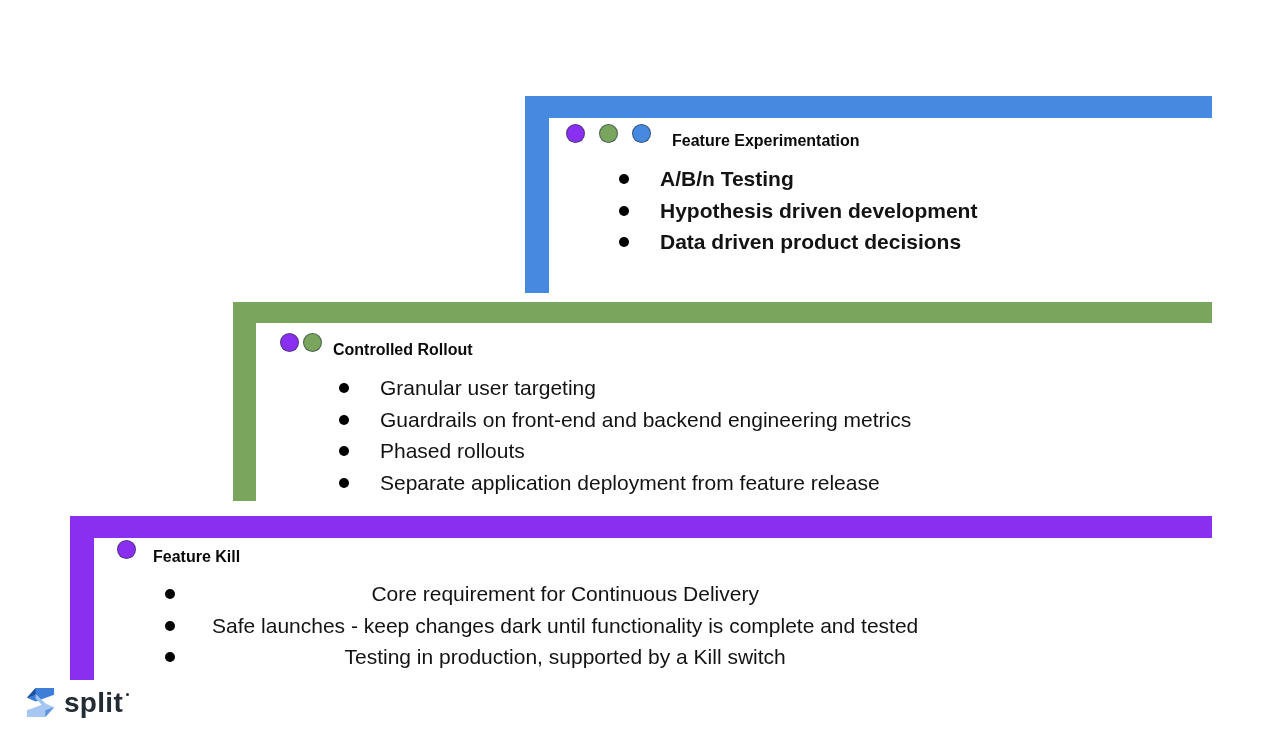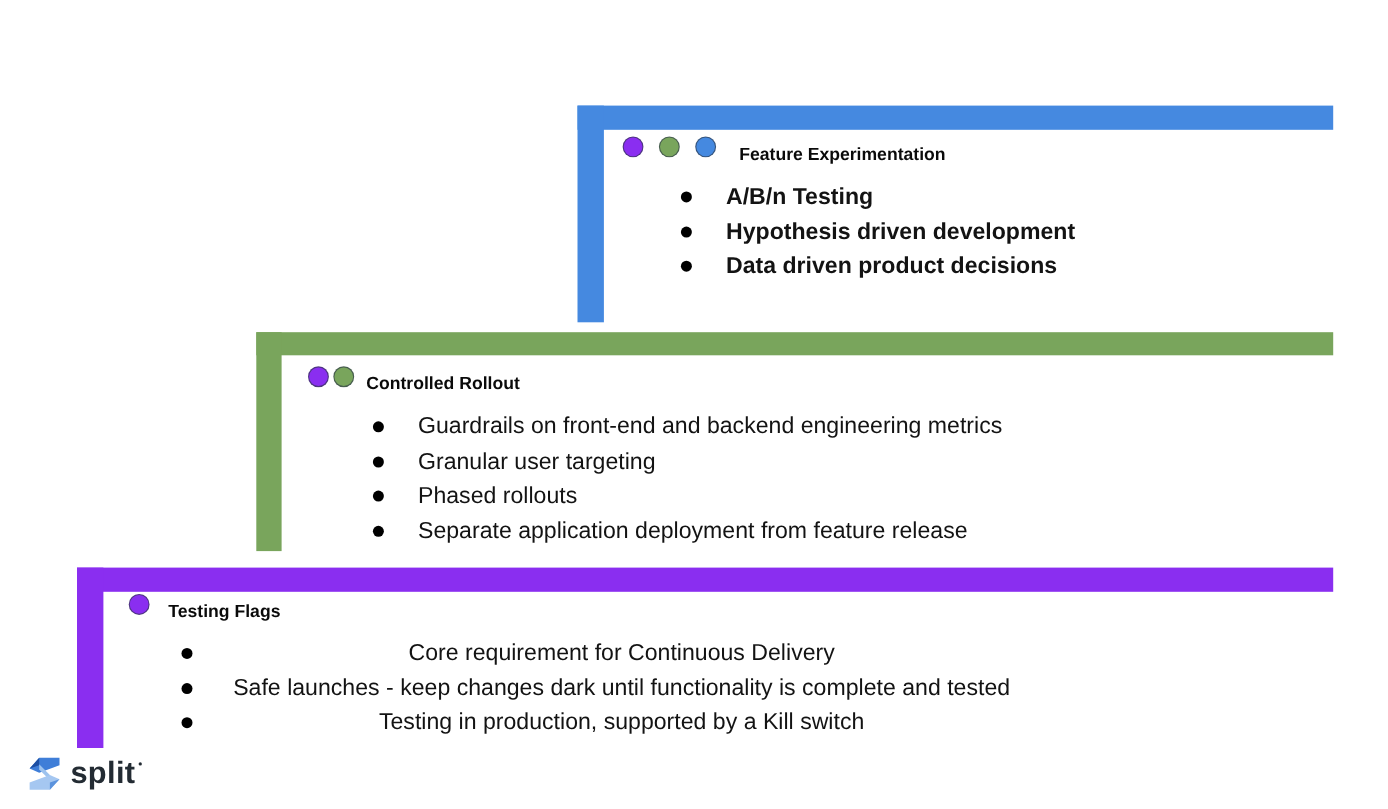--- a/index.html
+++ b/index.html
@@ -48,21 +48,21 @@
     width:10px; height:10px; border-radius:50%; background:#000;
   }
   .b1-bullets { left:619px; top:163px; }
   .b1-bullets li { padding-left:41px;font-weight:bold; }
   .b2-bullets { left:339px; top:372px; }
   .b2-bullets li { padding-left:41px; }
   .b3-bullets { left:165px; top:578px;text-align:center; }
   .b3-bullets li { padding-left:47px; }
 
   
-  .logo { position:absolute; left:24px; top:686px; display:flex; align-items:flex-end; gap:7px; }
+  .logo { position:absolute; left:24px; top:686px; display:flex; align-items:flex-start; gap:7px; }
   .logo svg { display:block; }
   .logo-text { font-size:28px; font-weight:700; color:#232b33; letter-spacing:0.3px; line-height:34px; }
   .tm-dot { width:3px; height:3px; background:#232b33; border-radius:50%; align-self:flex-start; margin:7px 0 0 -4px; }
 </style>
 </head>
 <body>
 
 <div class="slide">
 
 
@@ -81,31 +81,31 @@
   </ul>
 
   <div class="bar b2-top"></div>
   <div class="bar b2-left"></div>
   <div class="box-header b2-header">
     <span class="dot dot-purple"></span>
     <span class="dot dot-green"></span>
     <span class="box-title">Controlled Rollout</span>
   </div>
   <ul class="bullets b2-bullets">
+    <li>Granular user targeting</li>
     <li>Guardrails on front-end and backend engineering metrics</li>
-    <li>Granular user targeting</li>
     <li>Phased rollouts</li>
     <li>Separate application deployment from feature release</li>
   </ul>
 
   <div class="bar b3-top"></div>
   <div class="bar b3-left"></div>
   <div class="box-header b3-header">
     <span class="dot dot-purple"></span>
-    <span class="box-title">Testing Flags</span>
+    <span class="box-title">Feature Kill</span>
   </div>
   <ul class="bullets b3-bullets">
     <li>Core requirement for Continuous Delivery</li>
     <li>Safe launches - keep changes dark until functionality is complete and tested</li>
     <li>Testing in production, supported by a Kill switch</li>
   </ul>
 
   <div class="logo">
     <svg width="33" height="33" viewBox="0 0 34 34" aria-hidden="true">
       <polygon points="31,2 12,2 3,12 12,16 31,9" fill="#3f7ed8"></polygon>

